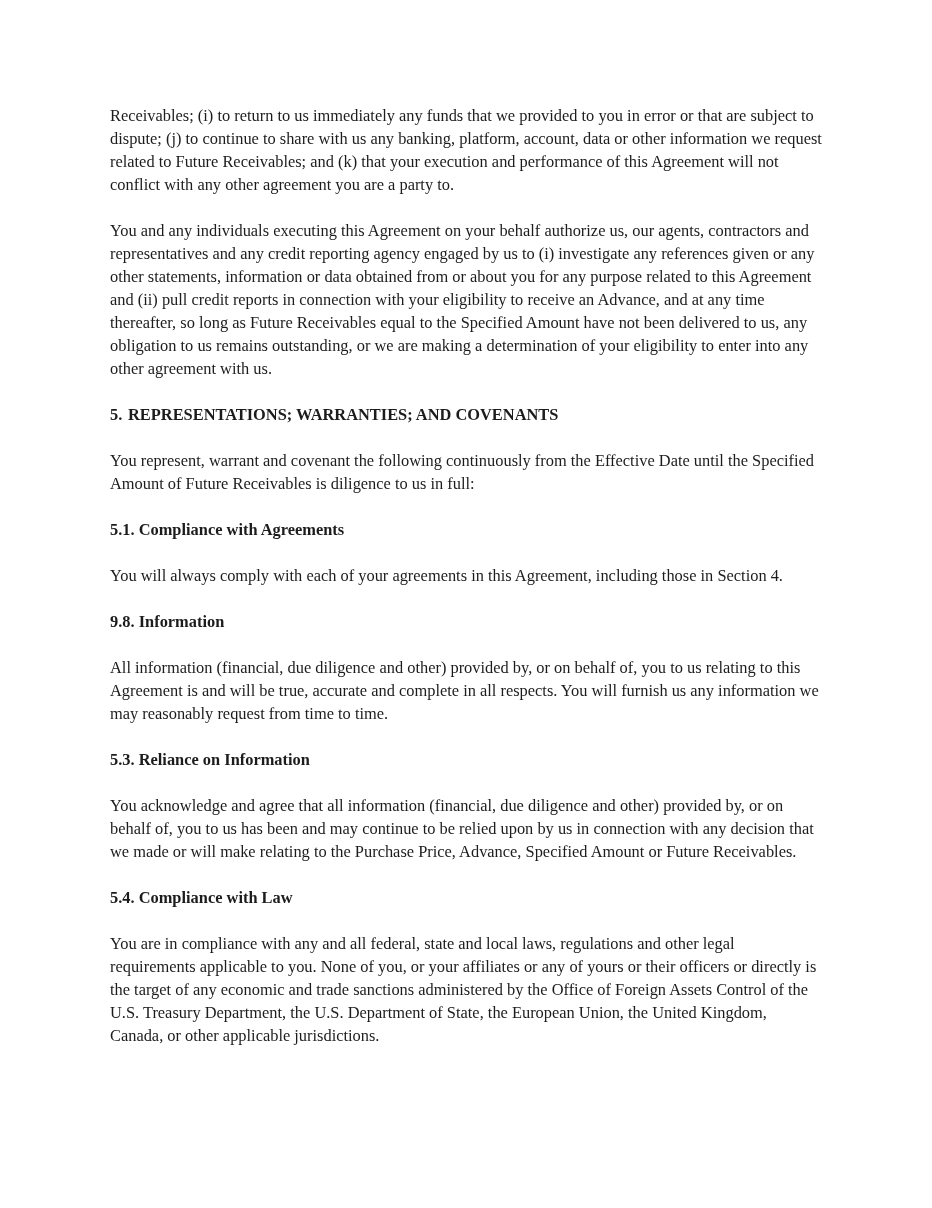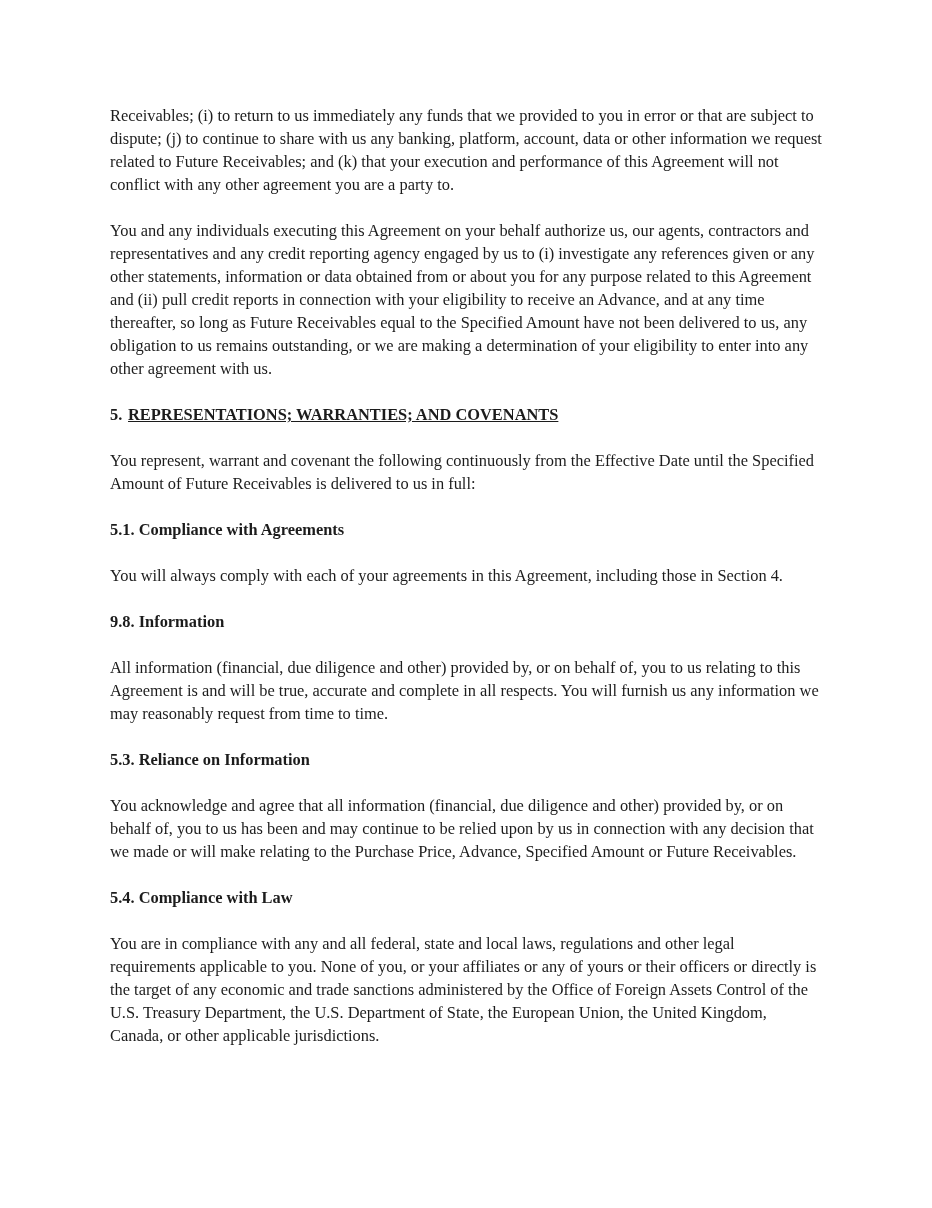--- a/index.html
+++ b/index.html
@@ -32,21 +32,20 @@
   .section-heading {
     margin: 0 0 23px 0;
     font-size: 16.4px;
     line-height: 23px;
     font-weight: bold;
   }
   .section-heading .heading-number {
     margin-right: 0.35em;
   }
   .section-heading .heading-title {
-    text-decoration: underline;
   }
   .subheading {
     margin: 14px 0 23px 0;
     font-size: 16.4px;
     line-height: 23px;
     font-weight: bold;
   }
   .page-number {
     position: absolute;
     top: 1136px;
@@ -73,21 +72,21 @@
   <section class="content">
 
     <p class="body-text">Receivables; (i) to return to us immediately any funds that we provided to you in error or that are subject to dispute; (j) to continue to share with us any banking, platform, account, data or other information we request related to Future Receivables; and (k) that your execution and performance of this Agreement will not conflict with any other agreement you are a party to.</p>
 
     <p class="body-text">You and any individuals executing this Agreement on your behalf authorize us, our agents, contractors and representatives and any credit reporting agency engaged by us to (i) investigate any references given or any other statements, information or data obtained from or about you for any purpose related to this Agreement and (ii) pull credit reports in connection with your eligibility to receive an Advance, and at any time thereafter, so long as Future Receivables equal to the Specified Amount have not been delivered to us, any obligation to us remains outstanding, or we are making a determination of your eligibility to enter into any other agreement with us.</p>
 
     <h2 class="section-heading">
       <span class="heading-number">5.</span><span class="heading-title">REPRESENTATIONS; WARRANTIES; AND COVENANTS</span>
     </h2>
 
-    <p class="body-text">You represent, warrant and covenant the following continuously from the Effective Date until the Specified Amount of Future Receivables is delivered to us in full:</p>
+    <p class="body-text">You represent, warrant and covenant the following continuously from the Effective Date until the Specified Amount of Future Receivables is diligence to us in full:</p>
 
     <h3 class="subheading">5.1. Compliance with Agreements</h3>
 
     <p class="body-text">You will always comply with each of your agreements in this Agreement, including those in Section 4.</p>
 
     <h3 class="subheading">9.8. Information</h3>
 
     <p class="body-text">All information (financial, due diligence and other) provided by, or on behalf of, you to us relating to this Agreement is and will be true, accurate and complete in all respects. You will furnish us any information we may reasonably request from time to time.</p>
 
     <h3 class="subheading">5.3. Reliance on Information</h3>

